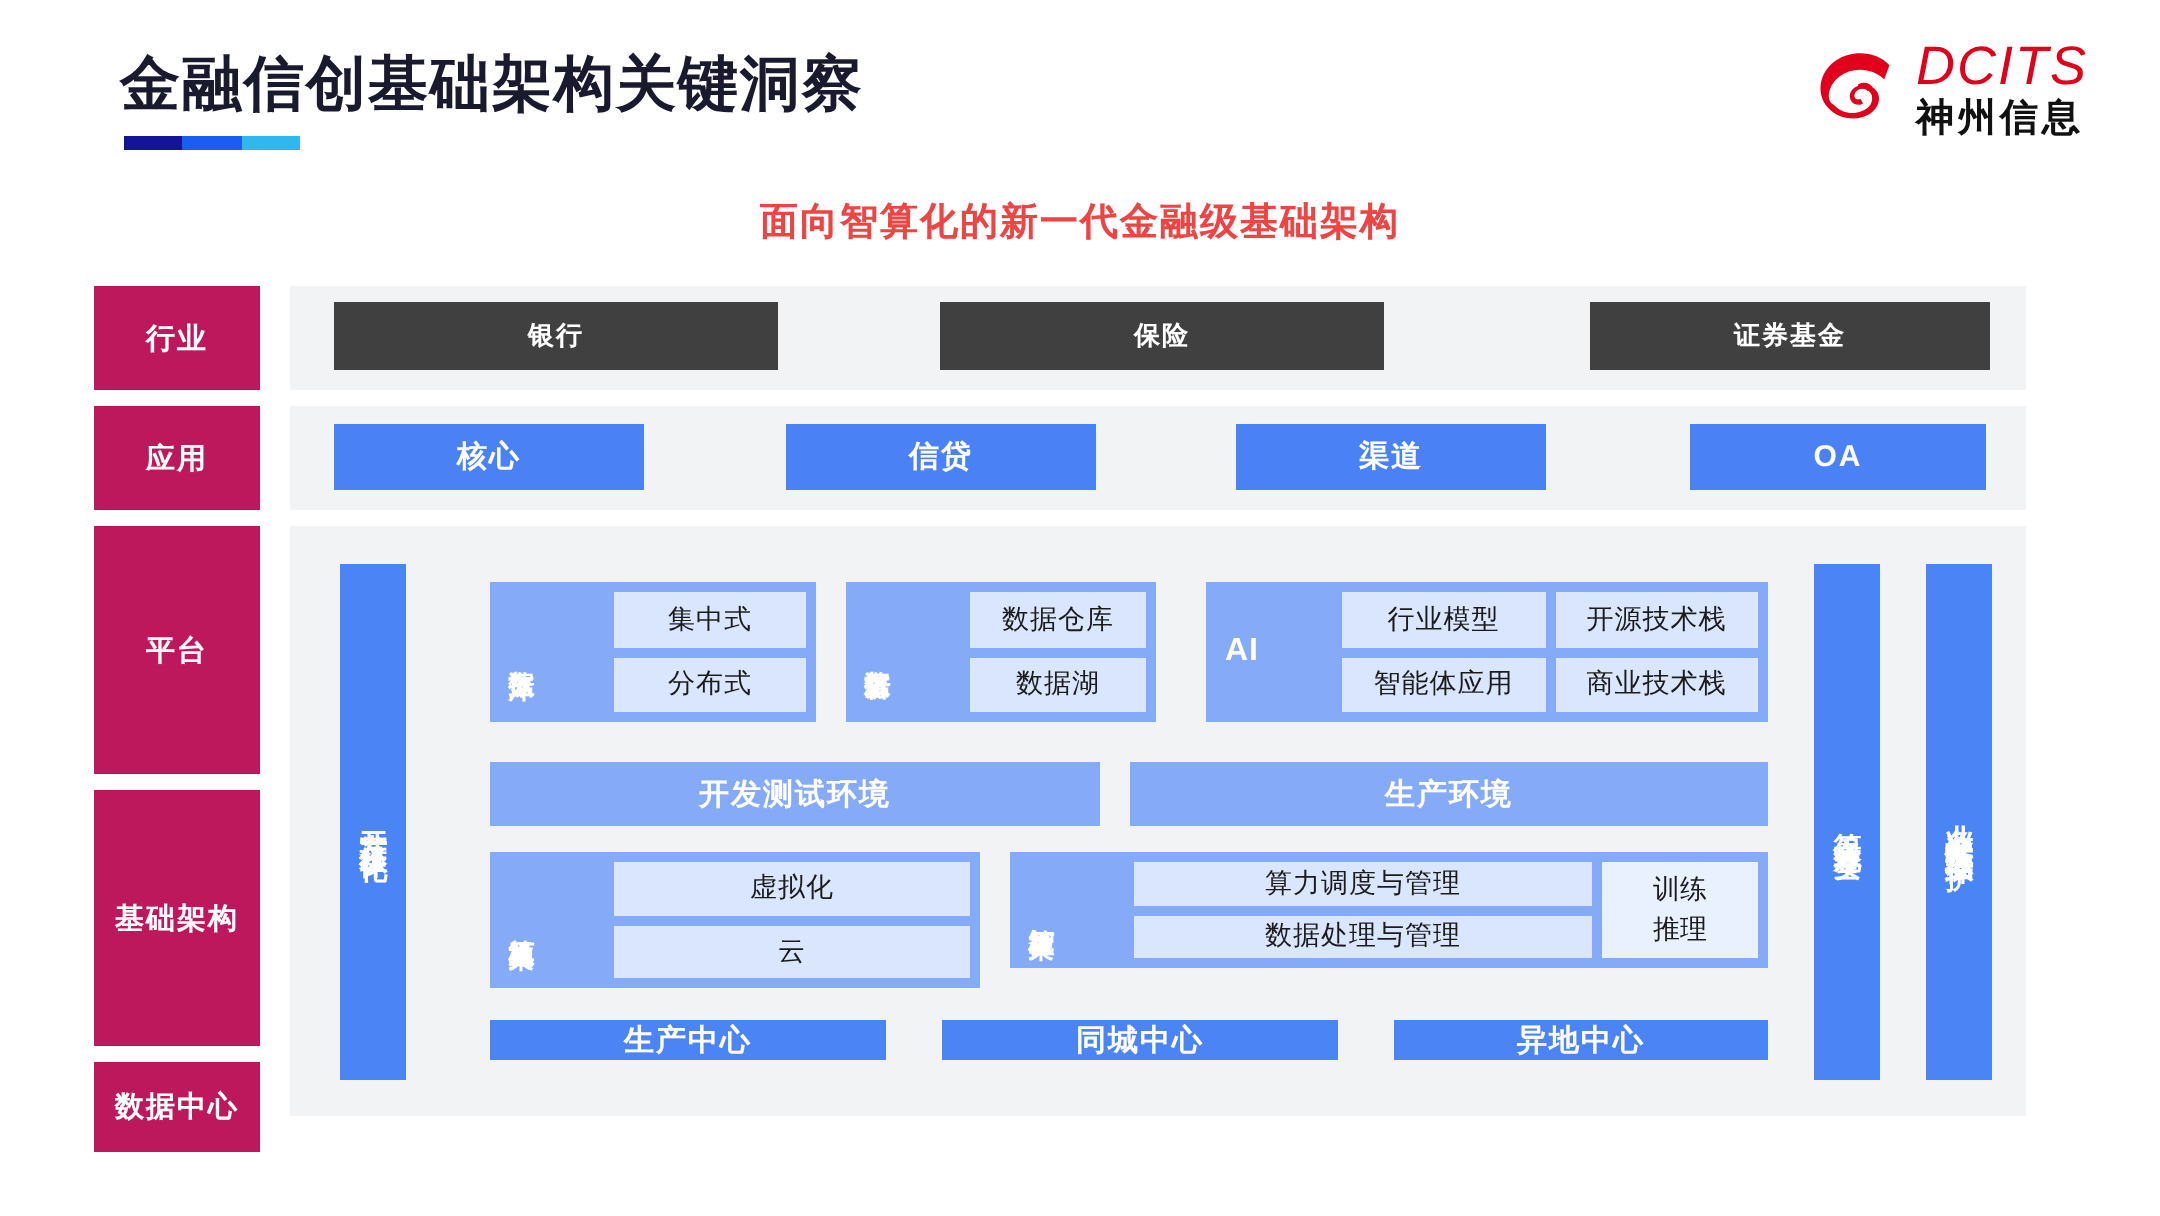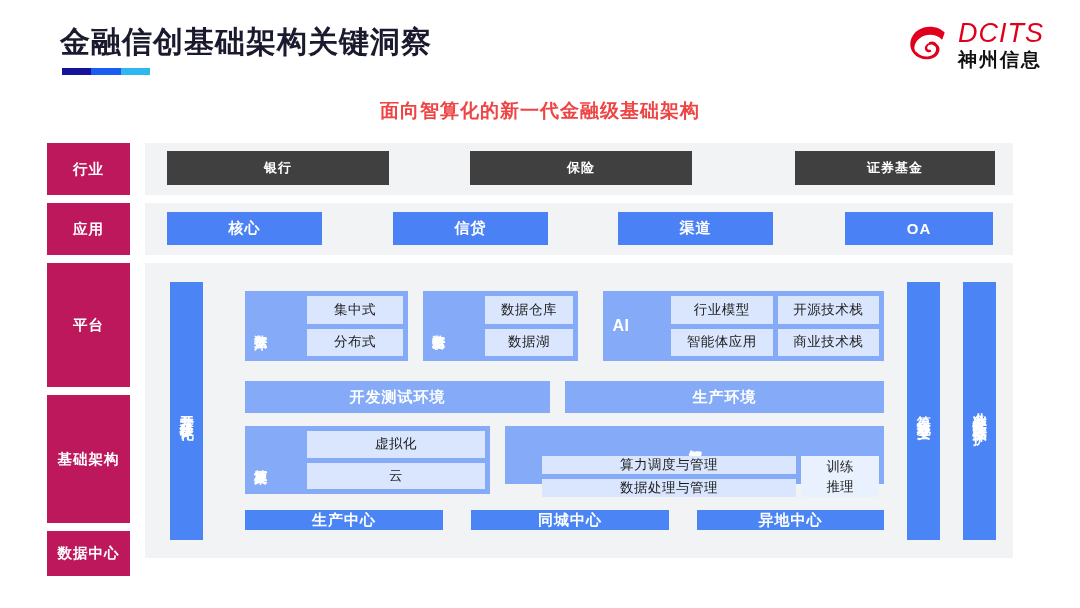--- a/index.html
+++ b/index.html
@@ -223,21 +223,21 @@
     font-weight: bold;
     font-size: 15px;
     display: flex; align-items: center; justify-content: center;
     letter-spacing: 1px;
   }
   .env-dev  { left: 100px; top: 118px; width: 305px; height: 32px; }
   .env-prod { left: 420px; top: 118px; width: 319px; height: 32px; }
 
   
   .g-general { left: 100px; top: 163px; width: 245px; height: 68px; }
-  .g-intel   { left: 360px; top: 163px; width: 379px; height: 58px; flex-direction: column; }
+  .g-intel   { left: 360px; top: 163px; width: 379px; height: 58px; }
   .g-intel .group-body { flex-direction: row; }
   .g-intel .stack { display:flex; flex-direction:column; gap:5px; flex: 1 1 auto; }
   .tile-tall {
     background: #e9f0fe;
     color: #1b1b1b;
     font-size: 13.5px;
     display: flex; flex-direction: column;
     align-items: center; justify-content: center;
     flex: 0 0 78px;
     line-height: 1.45;

